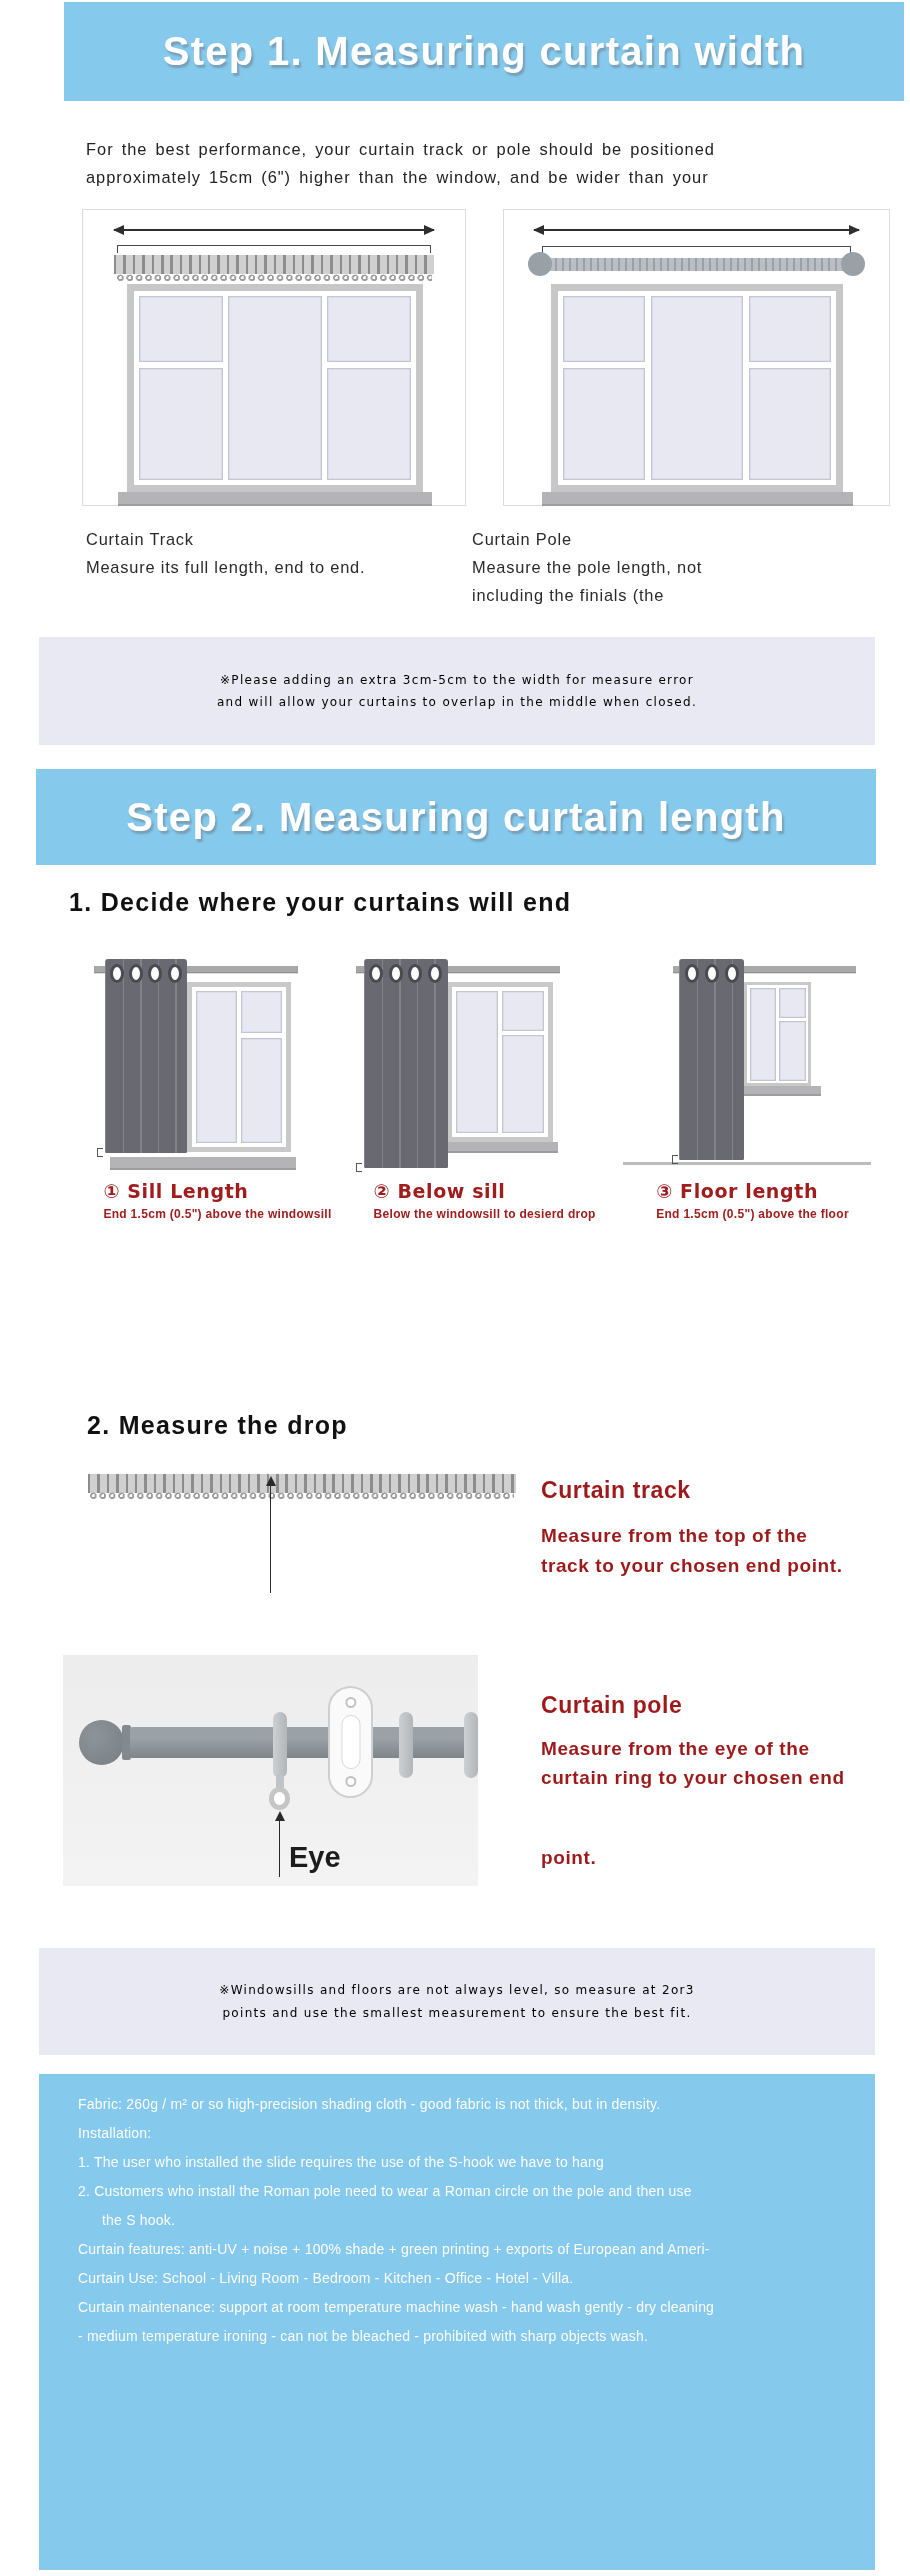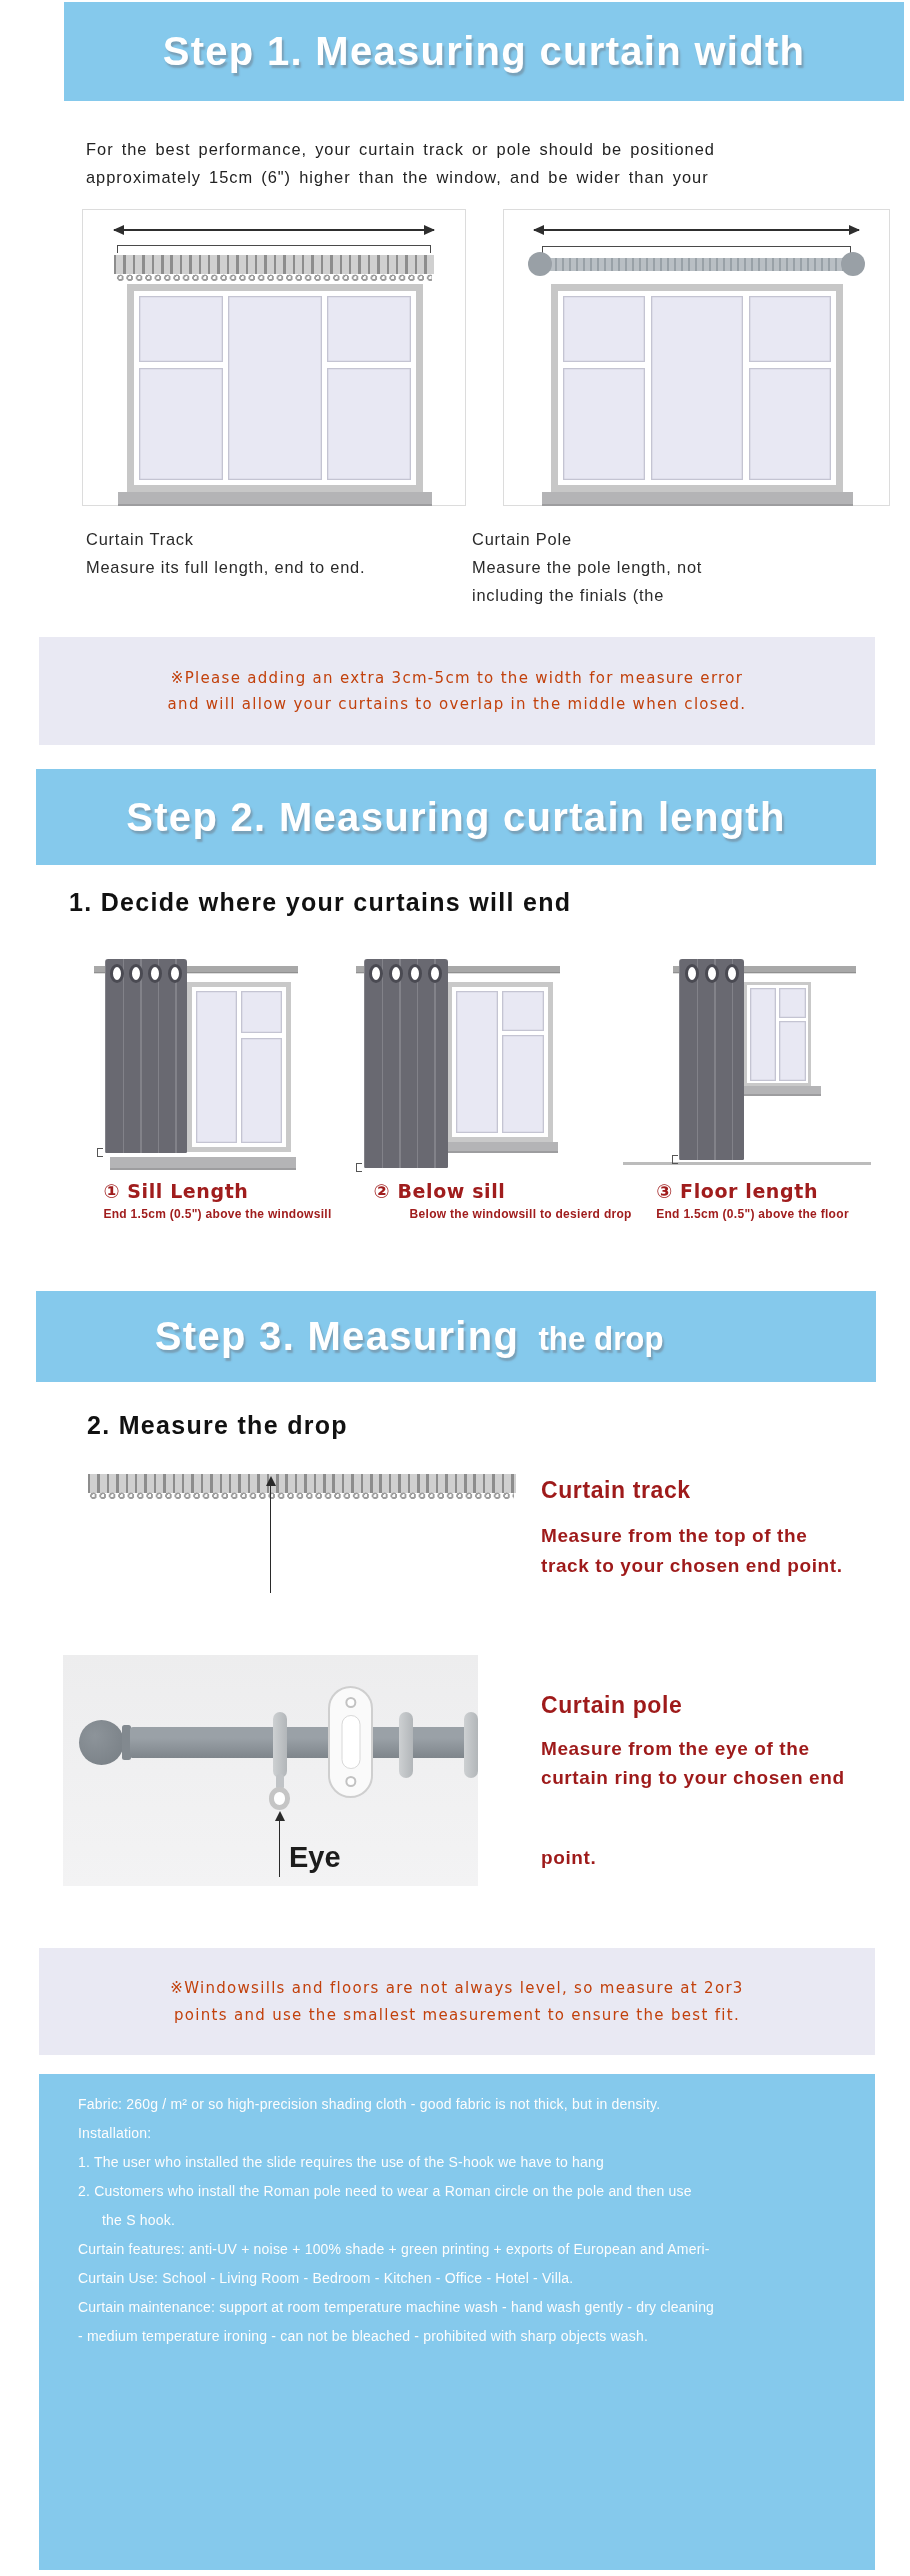--- a/index.html
+++ b/index.html
@@ -58,21 +58,21 @@
   .caption { position:absolute; top:525px; color:#2a2a2a; font-size:16.4px; line-height:28px; letter-spacing:0.8px; }
   #cap-track { left:86px; width:377px; }
   #cap-pole  { left:472px; width:403px; }
 
   
   .note { position:absolute; left:39px; width:836px; background:#E9E9F3;
           display:flex; flex-direction:column; align-items:center; justify-content:center;
           gap:8.8px; }
   #note1 { top:637px; height:108px; }
   #note2 { top:1948px; height:107px; }
-  .note div { color:#c2410c; font-size:15px; letter-spacing:1.3px; font-family:"DejaVu Sans",sans-serif; white-space:nowrap; }
+  .note div { color:#000000; font-size:12px; letter-spacing:1.3px; font-family:"DejaVu Sans",sans-serif; white-space:nowrap; }
 
   
   .heading { position:absolute; color:#111; font-weight:bold; font-size:25px; letter-spacing:1.3px; white-space:nowrap; }
   #heading1 { left:69px; top:888px; }
   #heading2 { left:87px; top:1411px; }
 
   
   .fig { position:absolute; top:943px; height:277px; }
   #fig1 { left:94px;  width:204px; }
   #fig2 { left:356px;  width:204px; }
@@ -228,21 +228,21 @@
     <div class="curtain" style="left:7.5px; top:15.7px; width:84px; height:209px;">
       <div class="eyelets">
         <span class="eyelet"></span>
         <span class="eyelet"></span>
         <span class="eyelet"></span>
         <span class="eyelet"></span>
       </div>
     </div>
     <div class="mini-bracket" style="left:0; top:220px;"></div>
     <div class="fig-label" style="left:17.6px;">② Below sill</div>
-    <div class="fig-sub" style="left:17.6px;margin-left:36px;">Below the windowsill to desierd drop</div>
+    <div class="fig-sub" style="left:17.6px;">Below the windowsill to desierd drop</div>
   </div>
 
   <div class="fig" id="fig3">
     <div class="rod2" style="left:25px; right:0; top:23px;"></div>
     <div class="win2" style="left:96px; top:39px; width:67px; height:104px; grid-template-rows:33% 1fr; border-width:3.8px; gap:3.1px; padding:2.5px;">
       <div class="pane tall"></div>
       <div class="pane"></div>
       <div class="pane"></div>
     </div>
     <div class="sill" style="left:88px; width:85px; top:143px; height:10px;"></div>
@@ -252,26 +252,20 @@
         <span class="eyelet"></span>
         <span class="eyelet"></span>
         <span class="eyelet"></span>
       </div>
     </div>
     <div class="mini-bracket" style="left:24px; top:212px;"></div>
     <div class="fig-label" style="left:8.2px;">③ Floor length</div>
     <div class="fig-sub" style="left:8.2px;">End 1.5cm (0.5") above the floor</div>
   </div>
 
-  <div class="banner" id="banner3">
-    <span class="binner">
-      <span class="btxt">Step 3. Measuring</span>
-      <span class="btxt bsub">the drop</span>
-    </span>
-  </div>
 
   <div class="heading" id="heading2">2. Measure the drop</div>
 
   <div>
     <div class="track-band" style="left:88px; width:428px; top:1474px;"></div>
     <div class="hook-row" style="left:89px; width:425px; top:1492px;"></div>
     <div class="v-arrow" style="left:270px; top:1485px; height:108px;"></div>
   </div>
   <div class="red-title" style="top:1477px;">Curtain track</div>
   <div class="red-desc" style="top:1525px;">Measure from the top of the</div>

